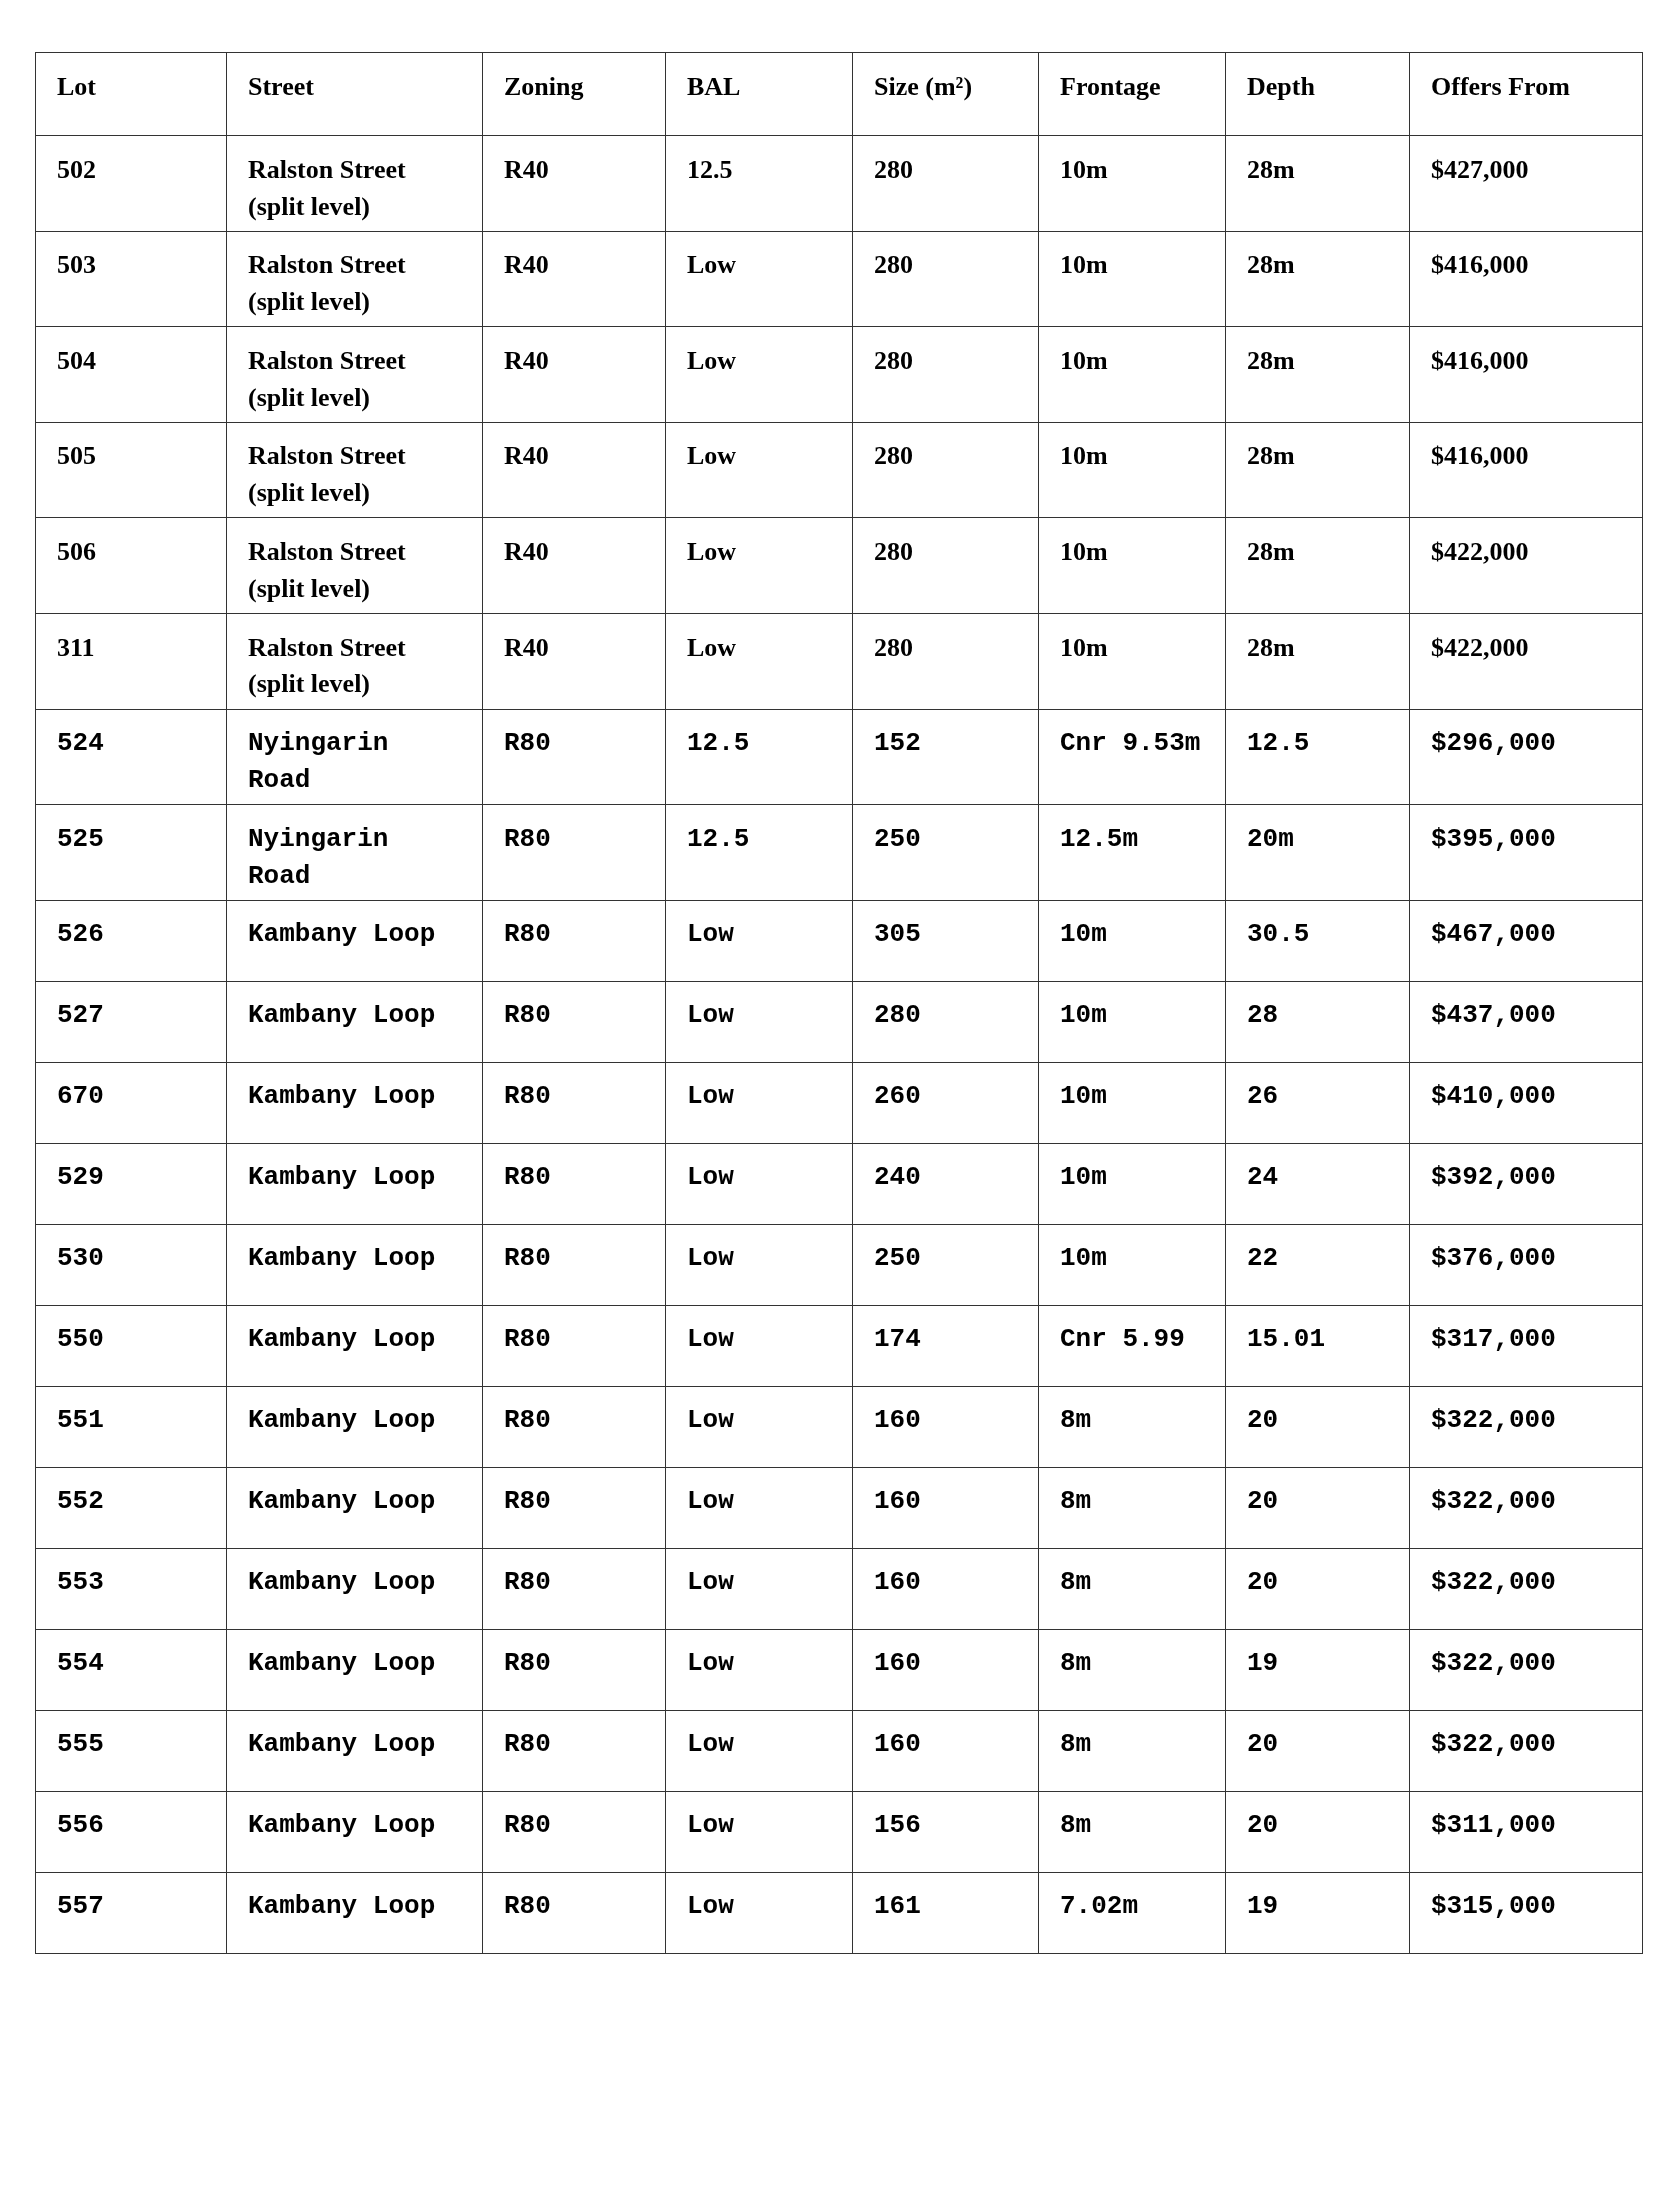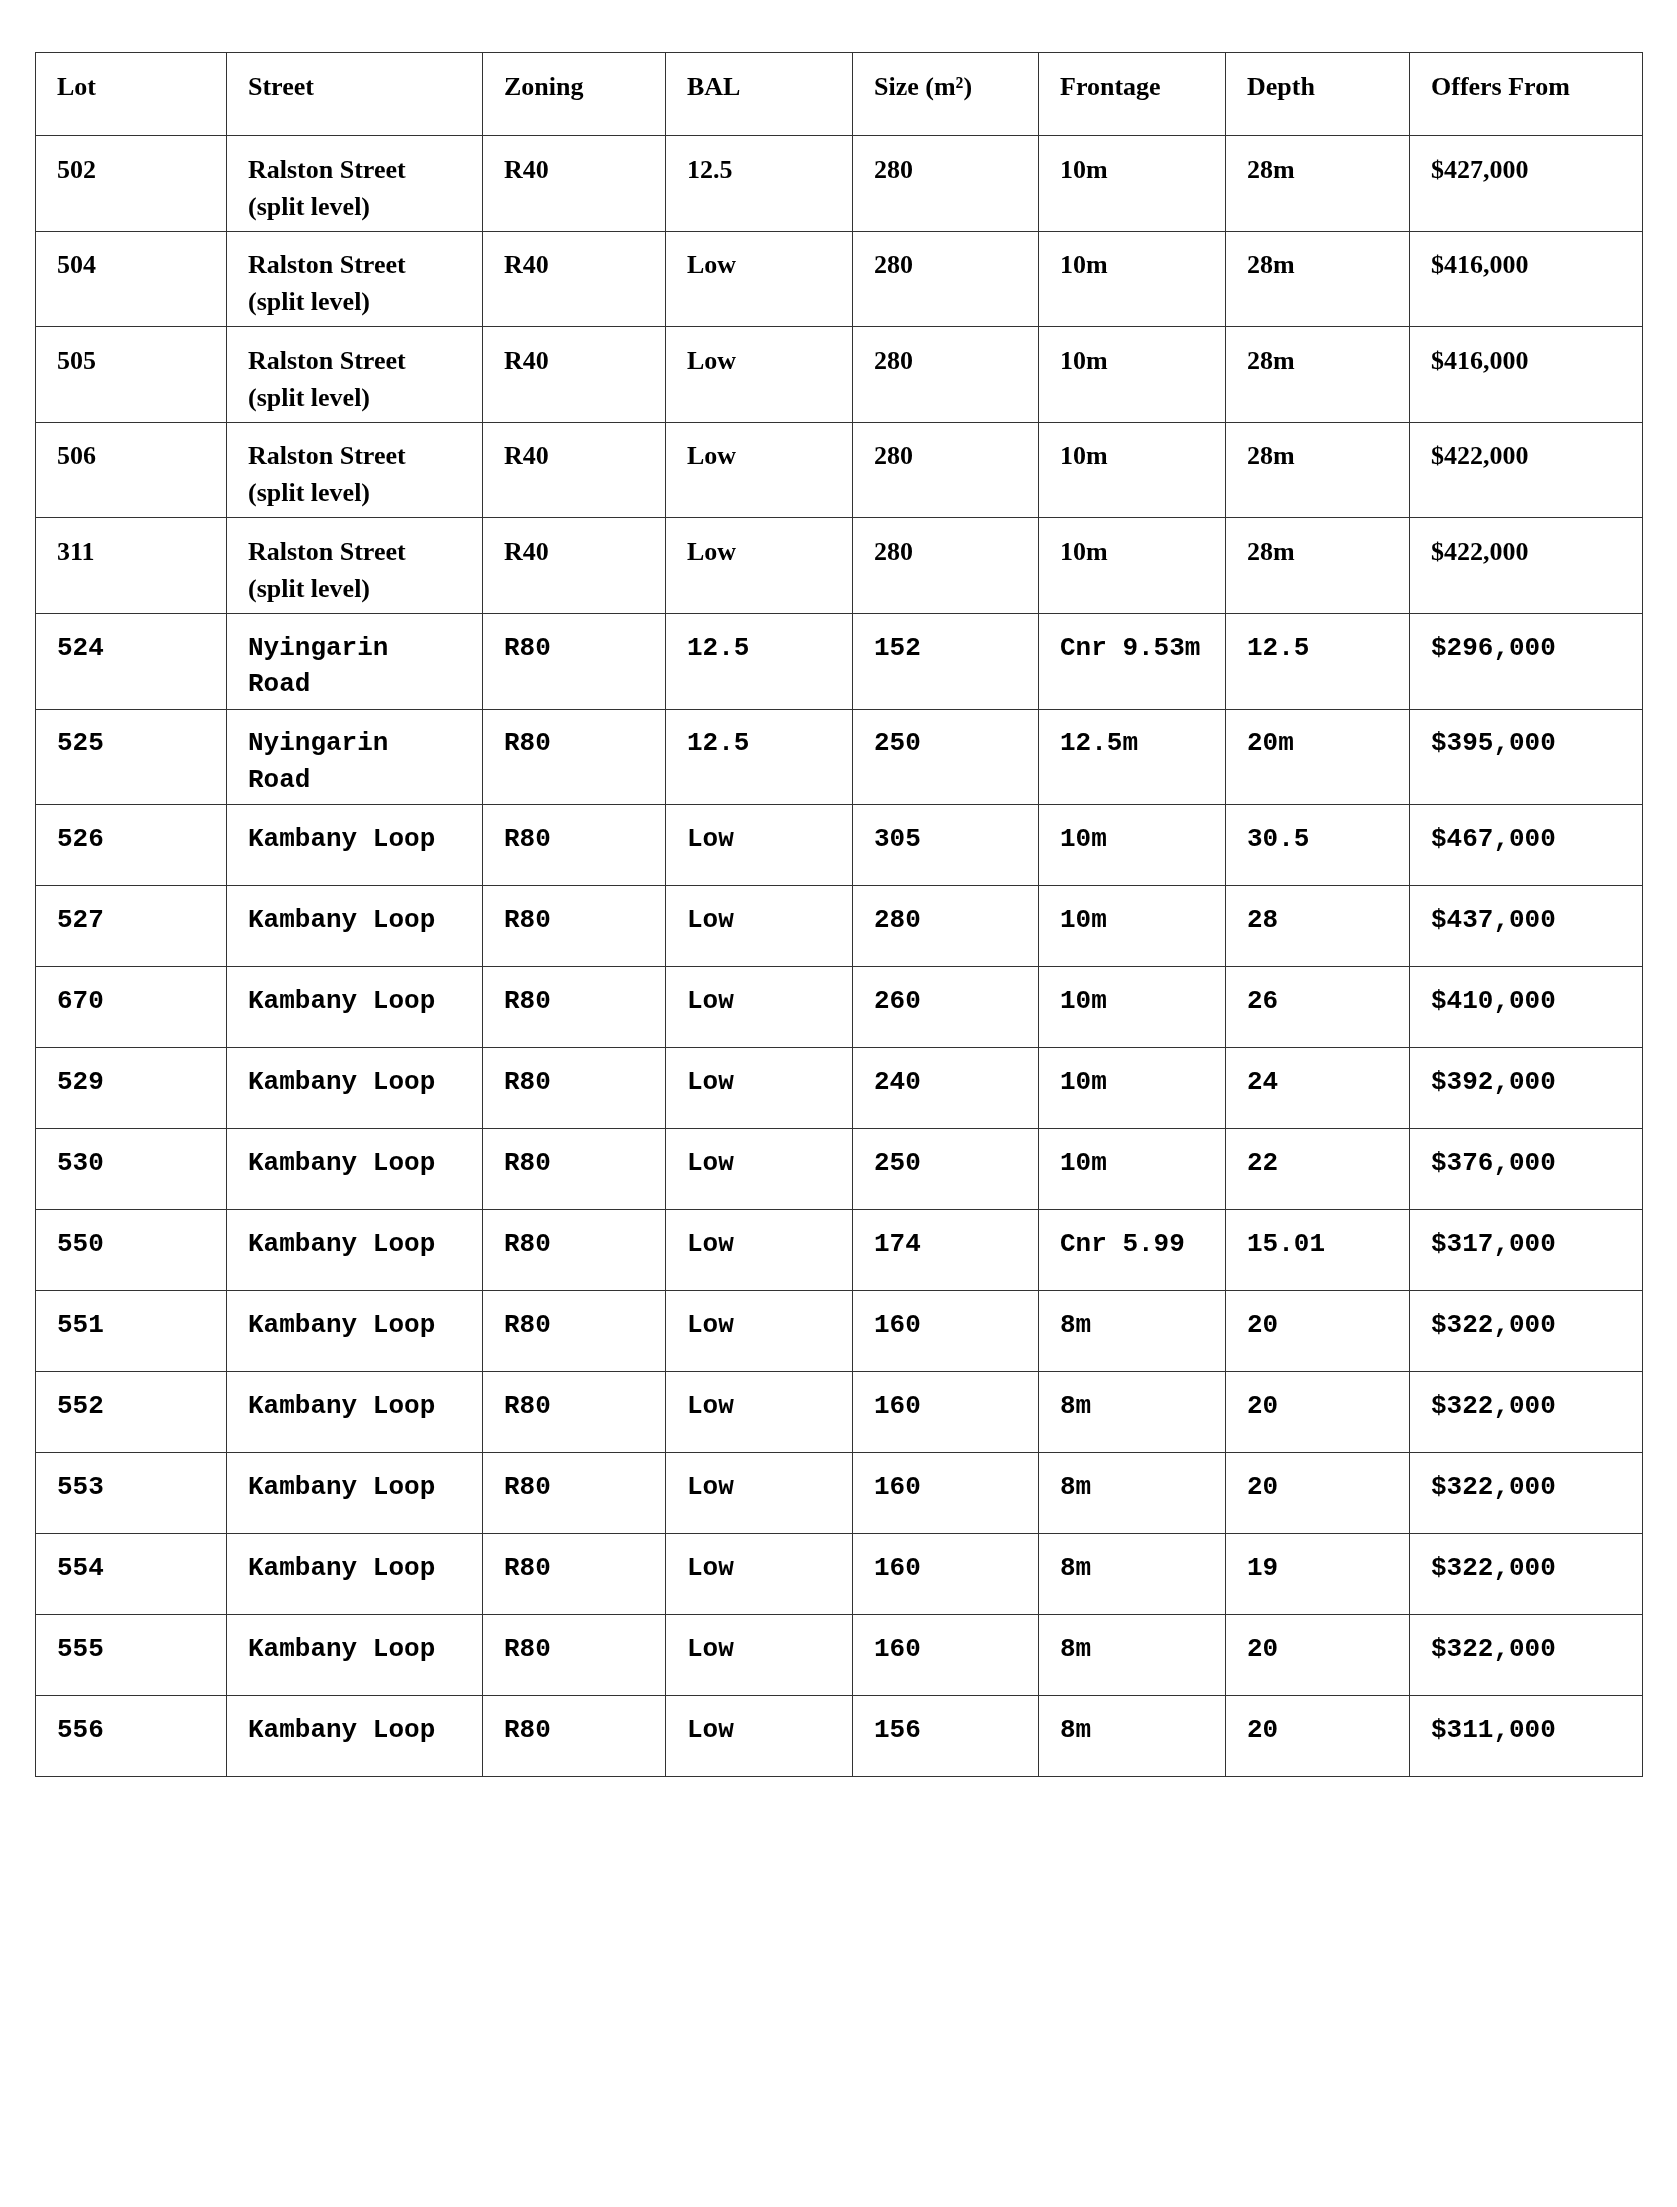--- a/index.html
+++ b/index.html
@@ -72,20 +72,30 @@
     <td>502</td>
     <td>Ralston Street (split level)</td>
     <td>R40</td>
     <td>12.5</td>
     <td>280</td>
     <td>10m</td>
     <td>28m</td>
     <td>$427,000</td>
   </tr>
       <tr class="row-tall">
+    <td>503</td>
+    <td>Ralston Street (split level)</td>
+    <td>R40</td>
+    <td>Low</td>
+    <td>280</td>
+    <td>10m</td>
+    <td>28m</td>
+    <td>$416,000</td>
+  </tr>
+      <tr class="row-tall">
     <td>504</td>
     <td>Ralston Street (split level)</td>
     <td>R40</td>
     <td>Low</td>
     <td>280</td>
     <td>10m</td>
     <td>28m</td>
     <td>$416,000</td>
   </tr>
       <tr class="row-tall">
@@ -250,16 +260,26 @@
   </tr>
       <tr class="row-single">
     <td>556</td>
     <td>Kambany Loop</td>
     <td>R80</td>
     <td>Low</td>
     <td>156</td>
     <td>8m</td>
     <td>20</td>
     <td>$311,000</td>
+  </tr>
+      <tr class="row-single">
+    <td>557</td>
+    <td>Kambany Loop</td>
+    <td>R80</td>
+    <td>Low</td>
+    <td>161</td>
+    <td>7.02m</td>
+    <td>19</td>
+    <td>$315,000</td>
   </tr>
     </tbody>
 </table>
 
 
 </body></html>

